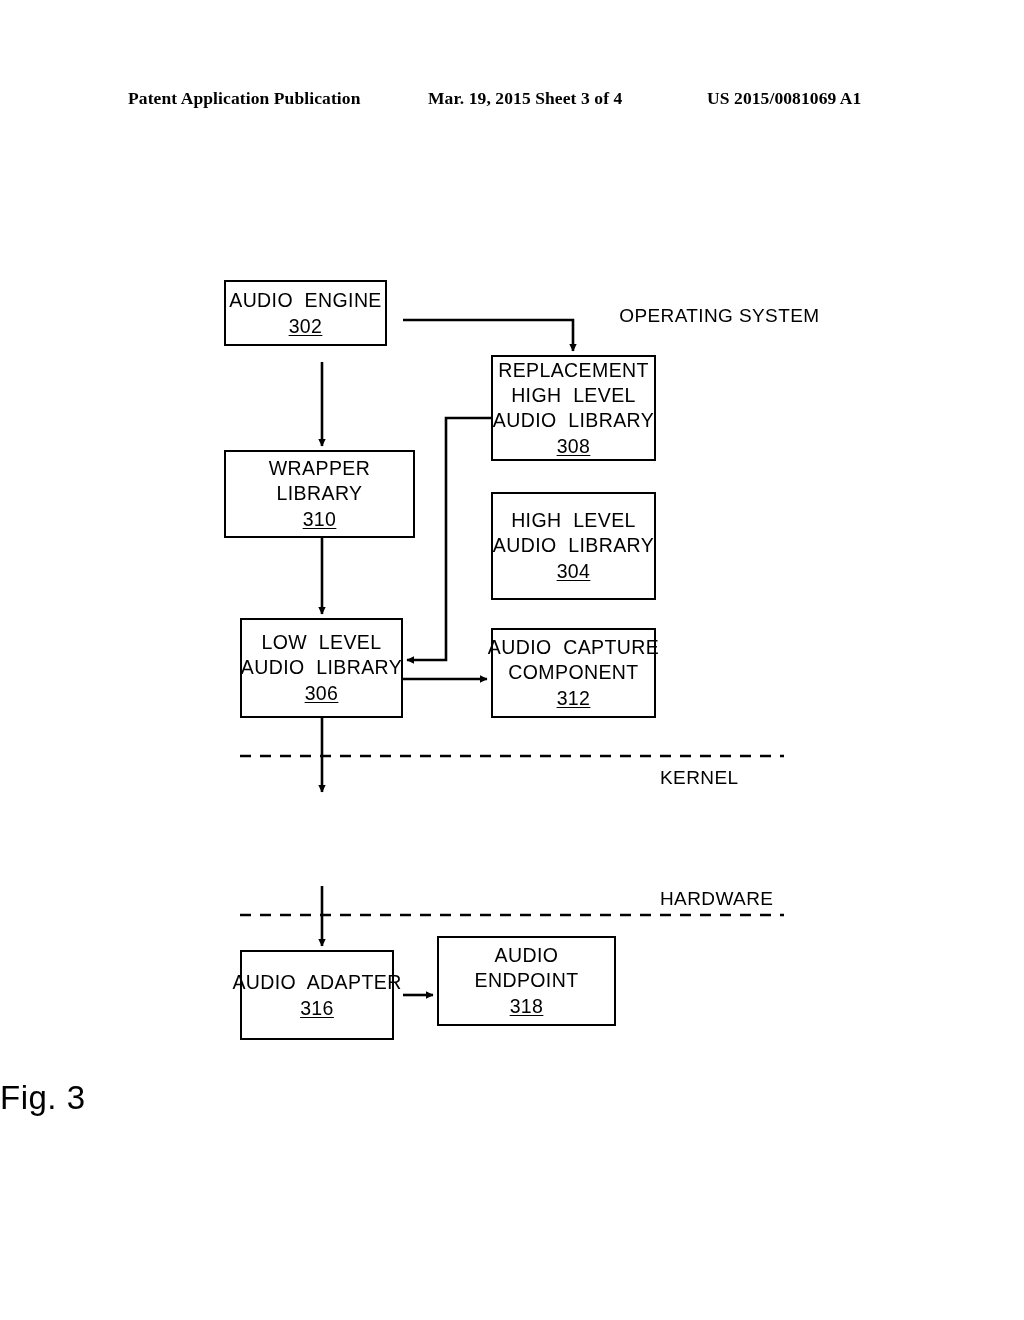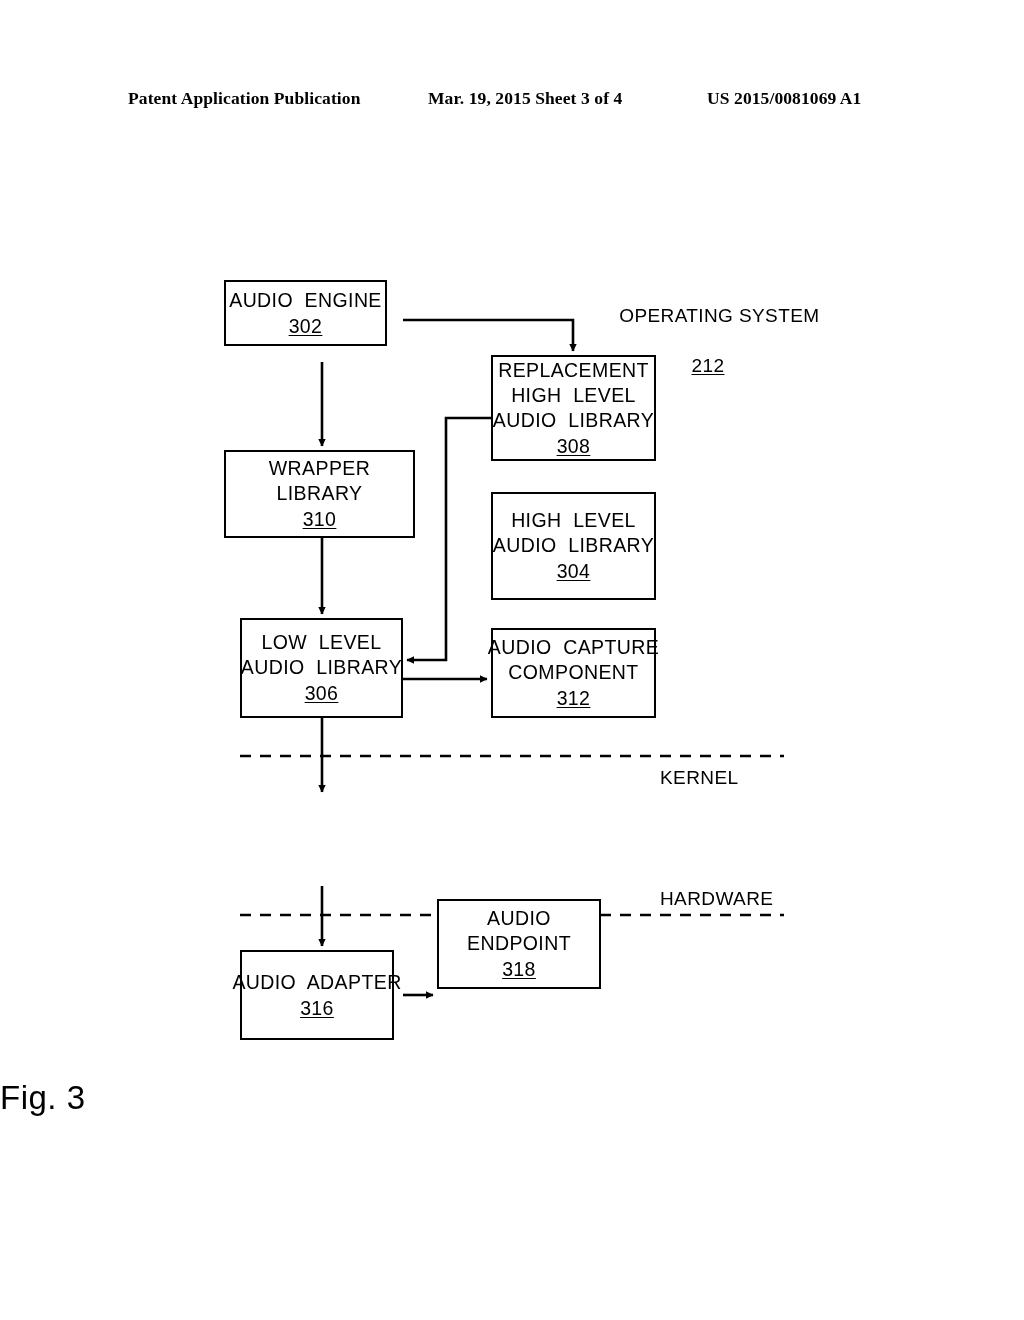--- a/index.html
+++ b/index.html
@@ -153,21 +153,20 @@
 
     <line x1="403" y1="995" x2="433" y2="995" stroke="#000" stroke-width="2.6" marker-end="url(#arrowhead)"></line>
 
     <line x1="240" y1="756" x2="784" y2="756" stroke="#000" stroke-width="2.6" stroke-dasharray="11,9"></line>
 
     <line x1="240" y1="915" x2="784" y2="915" stroke="#000" stroke-width="2.6" stroke-dasharray="11,9"></line>
   </svg>
 
   <div class="floating-label" style="left:593px; top:278px; width:230px;">
     <span>OPERATING SYSTEM</span>
-    <span class="ref">212</span>
   </div>
 
   <div class="floating-label" style="left:660px; top:765px; width:140px; text-align:left;">KERNEL</div>
 
   <div class="floating-label" style="left:660px; top:886px; width:170px; text-align:left;">HARDWARE</div>
 
   <div class="node" style="left:224px; top:272px; width:163px; height:66px;margin-top:8px;">
     <span class="line">AUDIO  ENGINE</span>
     <span class="ref">302</span>
   </div>
@@ -202,21 +201,21 @@
     <span class="line">COMPONENT</span>
     <span class="ref">312</span>
   </div>
 
 
   <div class="node" style="left:240px; top:950px; width:154px; height:90px;">
     <span class="line">AUDIO  ADAPTER</span>
     <span class="ref">316</span>
   </div>
 
-  <div class="node" style="left:437px; top:899px; width:164px; height:90px;">
+  <div class="node" style="left:437px; top:936px; width:179px; height:90px;">
     <span class="line">AUDIO</span>
     <span class="line">ENDPOINT</span>
     <span class="ref">318</span>
   </div>
 
 </div>
 
 <div id="fig-caption">Fig. 3</div>
 
 </body></html>

